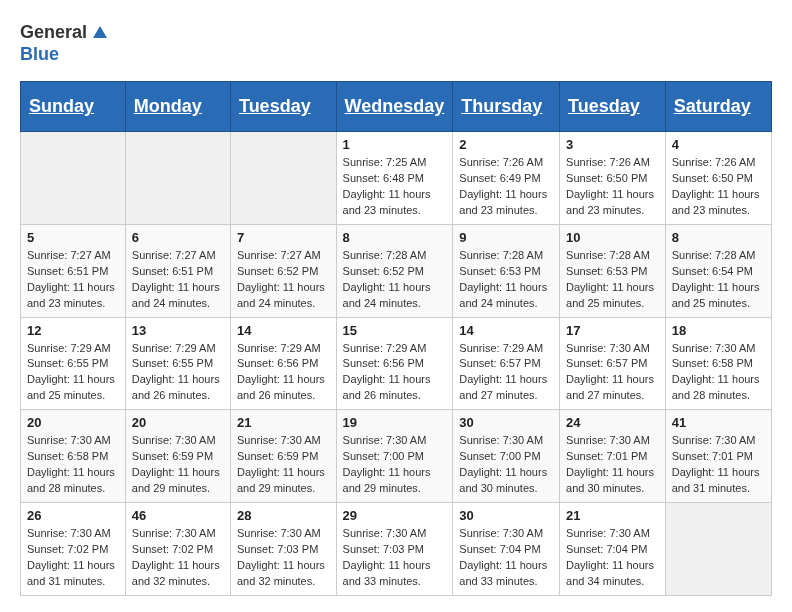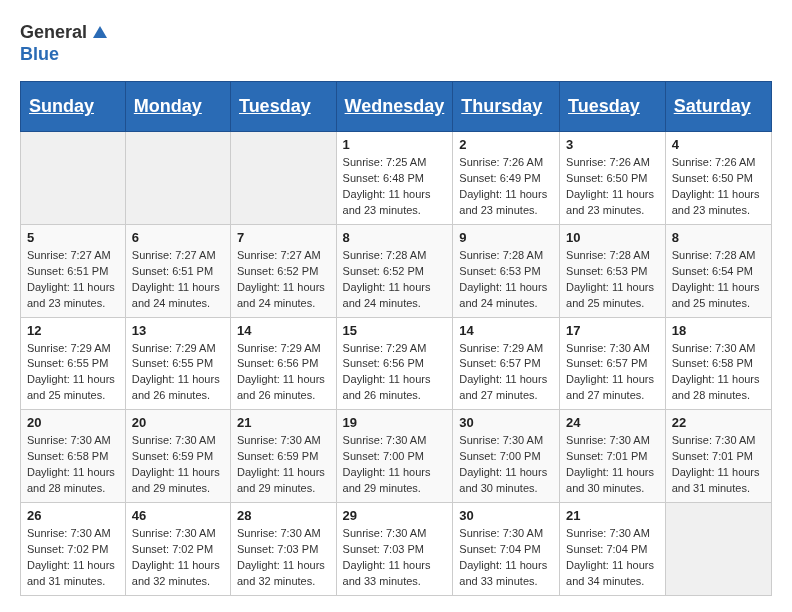--- a/index.html
+++ b/index.html
@@ -286,21 +286,21 @@
 and 30 minutes.</div>
         </td>
         <td>
           <div class="day-number">24</div>
           <div class="day-info" style="white-space: pre-line;">Sunrise: 7:30 AM
 Sunset: 7:01 PM
 Daylight: 11 hours
 and 30 minutes.</div>
         </td>
         <td>
-          <div class="day-number">22</div>
+          <div class="day-number">41</div>
           <div class="day-info" style="white-space: pre-line;">Sunrise: 7:30 AM
 Sunset: 7:01 PM
 Daylight: 11 hours
 and 31 minutes.</div>
         </td>
       </tr>
       <tr class="week-row">
         <td>
           <div class="day-number">26</div>
           <div class="day-info" style="white-space: pre-line;">Sunrise: 7:30 AM

